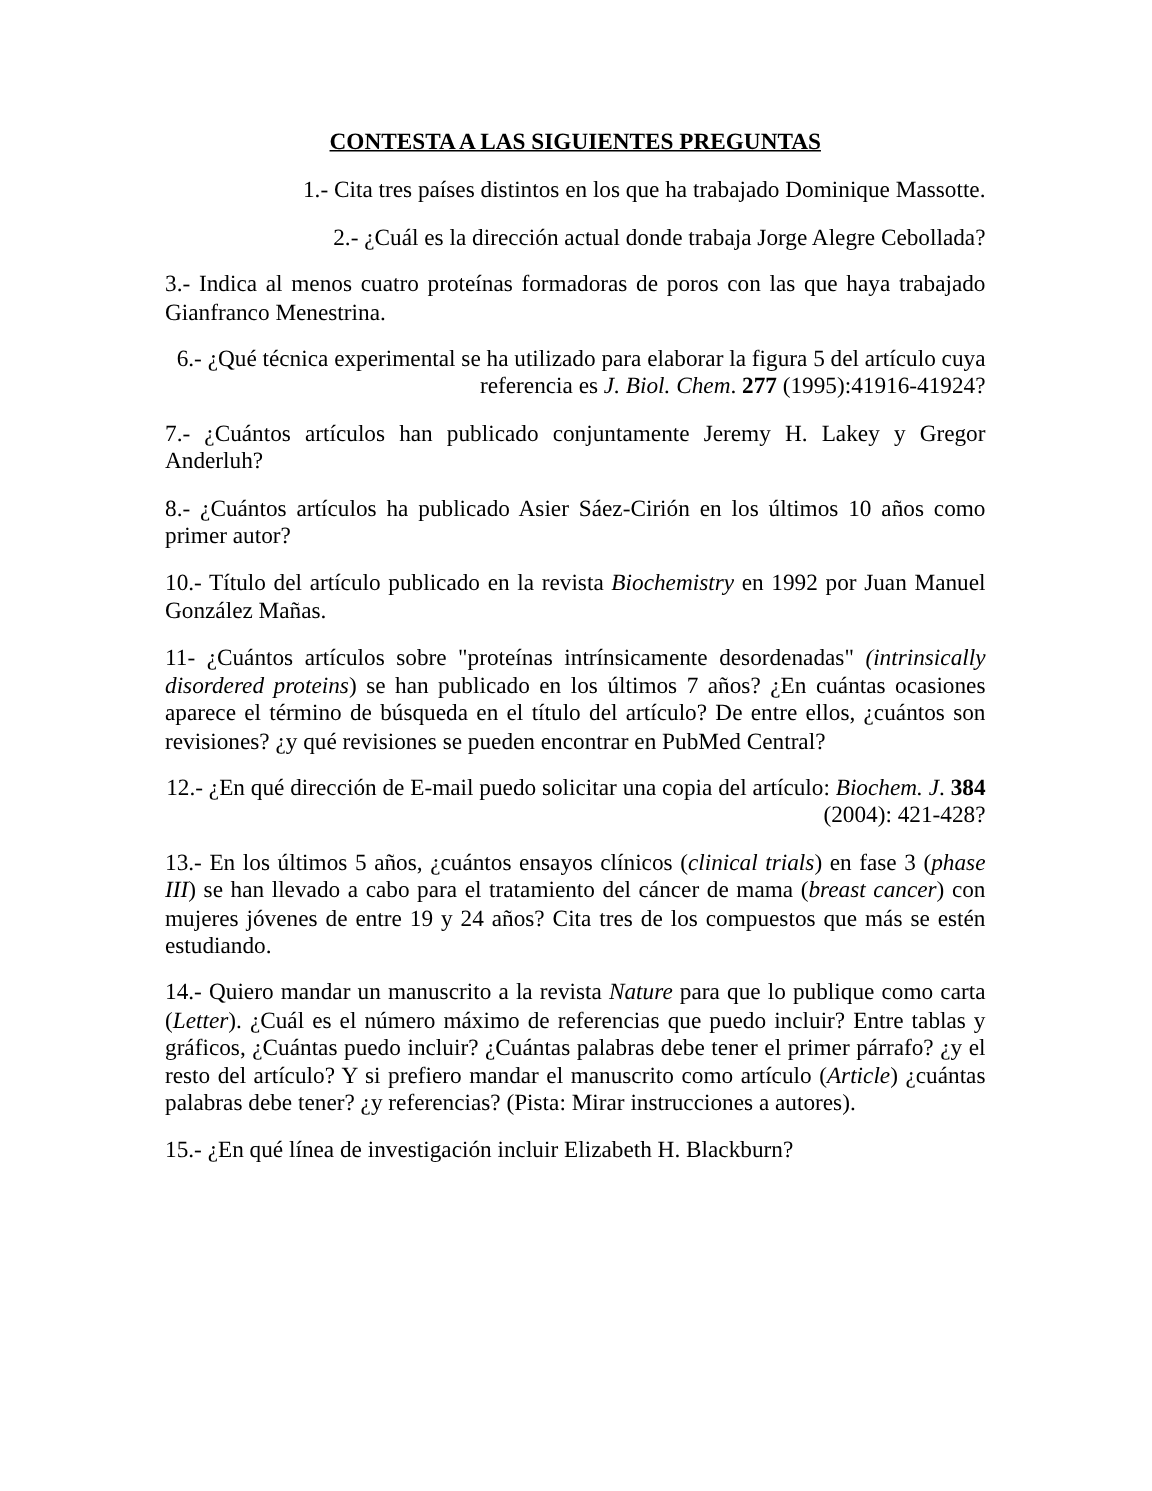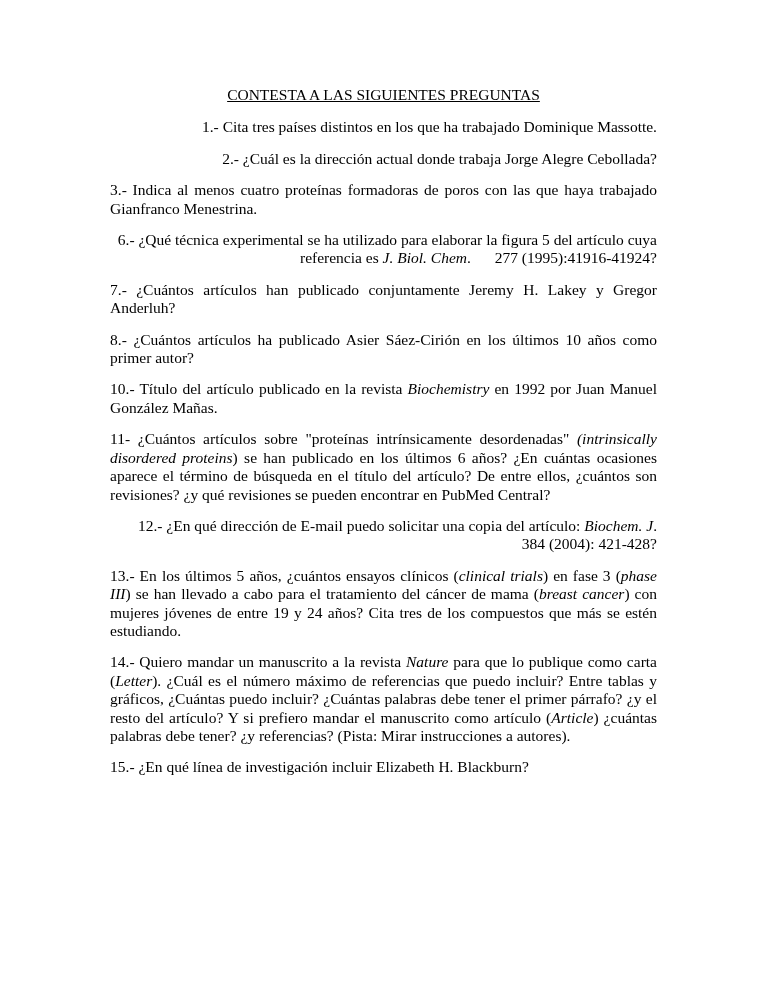--- a/index.html
+++ b/index.html
@@ -18,45 +18,45 @@
     .page {
       position: absolute;
       left: 110px;
       top: 86px;
       width: 547px;
       font-size: 15.5px;
       line-height: 18.4px;
     }
     .title {
       text-align: center;
-      font-weight: normal;
+      font-weight: bold;
       text-decoration: underline;
       font-size: 15.5px;
       margin: 0 0 14px 0;
     }
     .q {
       margin: 0 0 13px 0;
       text-align: justify;
     }
     .q.left { text-align: right; }
     i { font-style: italic; }
-    b { font-weight: normal; margin-left: 20px; }
+    b { font-weight: bold; }
   </style>
 </head>
 <body>
 
 <div class="page">
   <div class="title">CONTESTA A LAS SIGUIENTES PREGUNTAS</div>
   <div id="questions">
       <div class="q left"><span>1.-</span><span> Cita tres países distintos en los que ha trabajado Dominique Massotte.</span></div>
       <div class="q left"><span>2.-</span><span> ¿Cuál es la dirección actual donde trabaja Jorge Alegre Cebollada?</span></div>
       <div class="q"><span>3.-</span><span> Indica al menos cuatro proteínas formadoras de poros con las que haya trabajado Gianfranco Menestrina.</span></div>
       <div class="q left"><span>6.-</span><span> ¿Qué técnica experimental se ha utilizado para elaborar la figura 5 del artículo cuya referencia es </span><i>J. Biol. Chem</i><span>. </span><b>277</b><span> (1995):41916-41924?</span></div>
       <div class="q"><span>7.-</span><span> ¿Cuántos artículos han publicado conjuntamente Jeremy H. Lakey y Gregor Anderluh?</span></div>
       <div class="q"><span>8.-</span><span> ¿Cuántos artículos ha publicado Asier Sáez-Cirión en los últimos 10 años como primer autor?</span></div>
       <div class="q"><span>10.-</span><span> Título del artículo publicado en la revista </span><i>Biochemistry</i><span> en 1992 por Juan Manuel González Mañas.</span></div>
-      <div class="q"><span>11-</span><span> ¿Cuántos artículos sobre "proteínas intrínsicamente desordenadas" </span><i>(intrinsically disordered proteins</i><span>) se han publicado en los últimos 6 años? ¿En cuántas ocasiones aparece el término de búsqueda en el título del artículo? De entre ellos, ¿cuántos son revisiones? ¿y qué revisiones se pueden encontrar en PubMed Central?</span></div>
+      <div class="q"><span>11-</span><span> ¿Cuántos artículos sobre "proteínas intrínsicamente desordenadas" </span><i>(intrinsically disordered proteins</i><span>) se han publicado en los últimos 7 años? ¿En cuántas ocasiones aparece el término de búsqueda en el título del artículo? De entre ellos, ¿cuántos son revisiones? ¿y qué revisiones se pueden encontrar en PubMed Central?</span></div>
       <div class="q left"><span>12.-</span><span> ¿En qué dirección de E-mail puedo solicitar una copia del artículo: </span><i>Biochem. J</i><span>. </span><b>384</b><span> (2004): 421-428?</span></div>
       <div class="q"><span>13.-</span><span> En los últimos 5 años, ¿cuántos ensayos clínicos (</span><i>clinical trials</i><span>) en fase 3 (</span><i>phase III</i><span>) se han llevado a cabo para el tratamiento del cáncer de mama (</span><i>breast cancer</i><span>) con mujeres jóvenes de entre 19 y 24 años? Cita tres de los compuestos que más se estén estudiando.</span></div>
       <div class="q"><span>14.-</span><span> Quiero mandar un manuscrito a la revista </span><i>Nature</i><span> para que lo publique como carta (</span><i>Letter</i><span>). ¿Cuál es el número máximo de referencias que puedo incluir? Entre tablas y gráficos, ¿Cuántas puedo incluir? ¿Cuántas palabras debe tener el primer párrafo? ¿y el resto del artículo? Y si prefiero mandar el manuscrito como artículo (</span><i>Article</i><span>) ¿cuántas palabras debe tener? ¿y referencias? (Pista: Mirar instrucciones a autores).</span></div>
       <div class="q"><span>15.-</span><span> ¿En qué línea de investigación incluir Elizabeth H. Blackburn?</span></div>
     </div>
 </div>
 
 </body></html>

